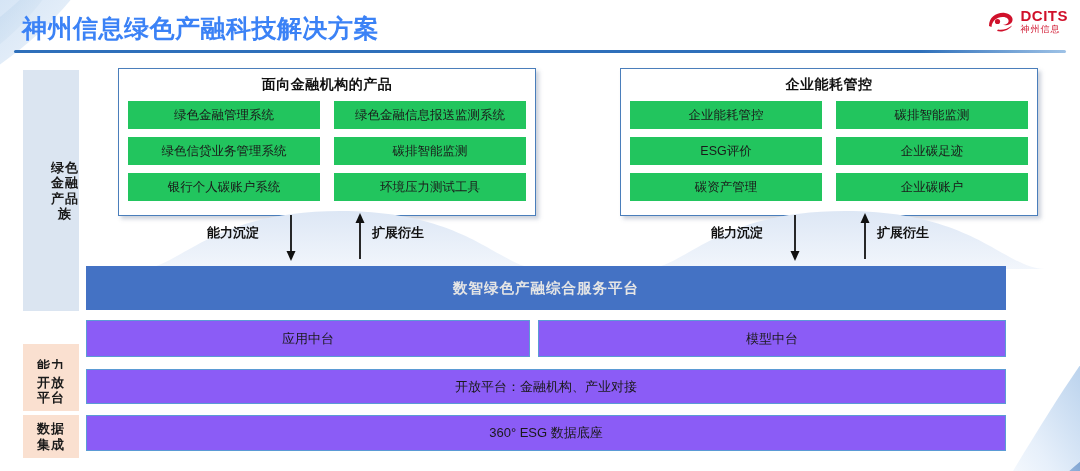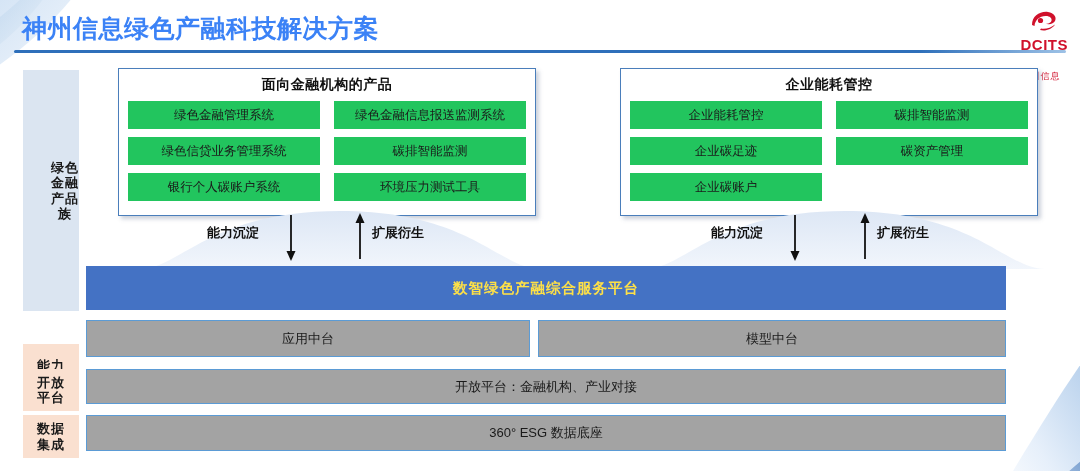--- a/index.html
+++ b/index.html
@@ -42,30 +42,30 @@
   .header-rule {
     position: absolute;
     left: 14px; top: 50px;
     width: 1052px; height: 3px;
     background: linear-gradient(to right,#2e6fba 0%, #2e6fba 86%, #9ec2e6 100%);
     border-radius: 2px;
   }
   .logo {
     position: absolute;
     right: 12px; top: 8px;
-    display: flex; align-items: center; gap: 5px; flex-direction: column;
+    display: flex; align-items: center; gap: 5px;
   }
   .logo-mark { display:block; }
   .logo-text { display: flex; flex-direction: column; line-height: 1; }
   .logo-en {
     font-size: 15px; font-weight: bold; color: #d0112b;
     letter-spacing: 0.5px;
   }
   .logo-cn {
-    font-size: 9px; color: #d0112b; margin-top: 20px; letter-spacing: 1px;
+    font-size: 9px; color: #d0112b; margin-top: 2px; letter-spacing: 1px;
   }
 
   
   .rail-green {
     position: absolute;
     left: 23px; top: 70px;
     width: 56px; height: 241px;
     background: #dbe5f1;
     display: flex; align-items: center; justify-content: flex-end;
   }
@@ -143,27 +143,27 @@
 
   
   .platform-bar {
     position: absolute;
     left: 86px; top: 266px;
     width: 920px; height: 44px;
     background: #4472c4;
     display: flex; align-items: center; justify-content: center;
   }
   .platform-bar span {
-    color: #fde047; font-size: 14.5px; font-weight: bold; letter-spacing: 1px;
+    color: #e5e5e5; font-size: 14.5px; font-weight: bold; letter-spacing: 1px;
   }
 
   
   .row-box {
     position: absolute;
-    background: #a3a3a3;
+    background: #8b5cf6;
     border: 1.6px solid #5b9bd5;
     display: flex; align-items: center; justify-content: center;
     font-size: 13px;
     color: #1a1a1a;
     white-space: nowrap;
   }
   #box-app    { left: 86px;  top: 320px; width: 444px; height: 37px; }
   #box-model  { left: 538px; top: 320px; width: 468px; height: 37px; }
   #box-open   { left: 86px;  top: 369px; width: 920px; height: 35px; }
   #box-data   { left: 86px;  top: 415px; width: 920px; height: 36px; }
@@ -261,20 +261,21 @@
       <div class="chip">银行个人碳账户系统</div>
       <div class="chip">环境压力测试工具</div>
     </div>
   </div>
 
   <div class="prod-box" id="prod-right">
     <div class="prod-title">企业能耗管控</div>
     <div class="prod-grid">
       <div class="chip">企业能耗管控</div>
       <div class="chip">碳排智能监测</div>
+      <div class="chip">ESG评价</div>
       <div class="chip">企业碳足迹</div>
       <div class="chip">碳资产管理</div>
       <div class="chip">企业碳账户</div>
     </div>
   </div>
 
   <svg class="dome" id="dome-left" viewBox="0 0 400 58" preserveAspectRatio="none">
     <defs>
       <linearGradient id="gdome" x1="0" y1="0" x2="0" y2="1">
         <stop offset="0%" stop-color="#dde7f5"></stop>

